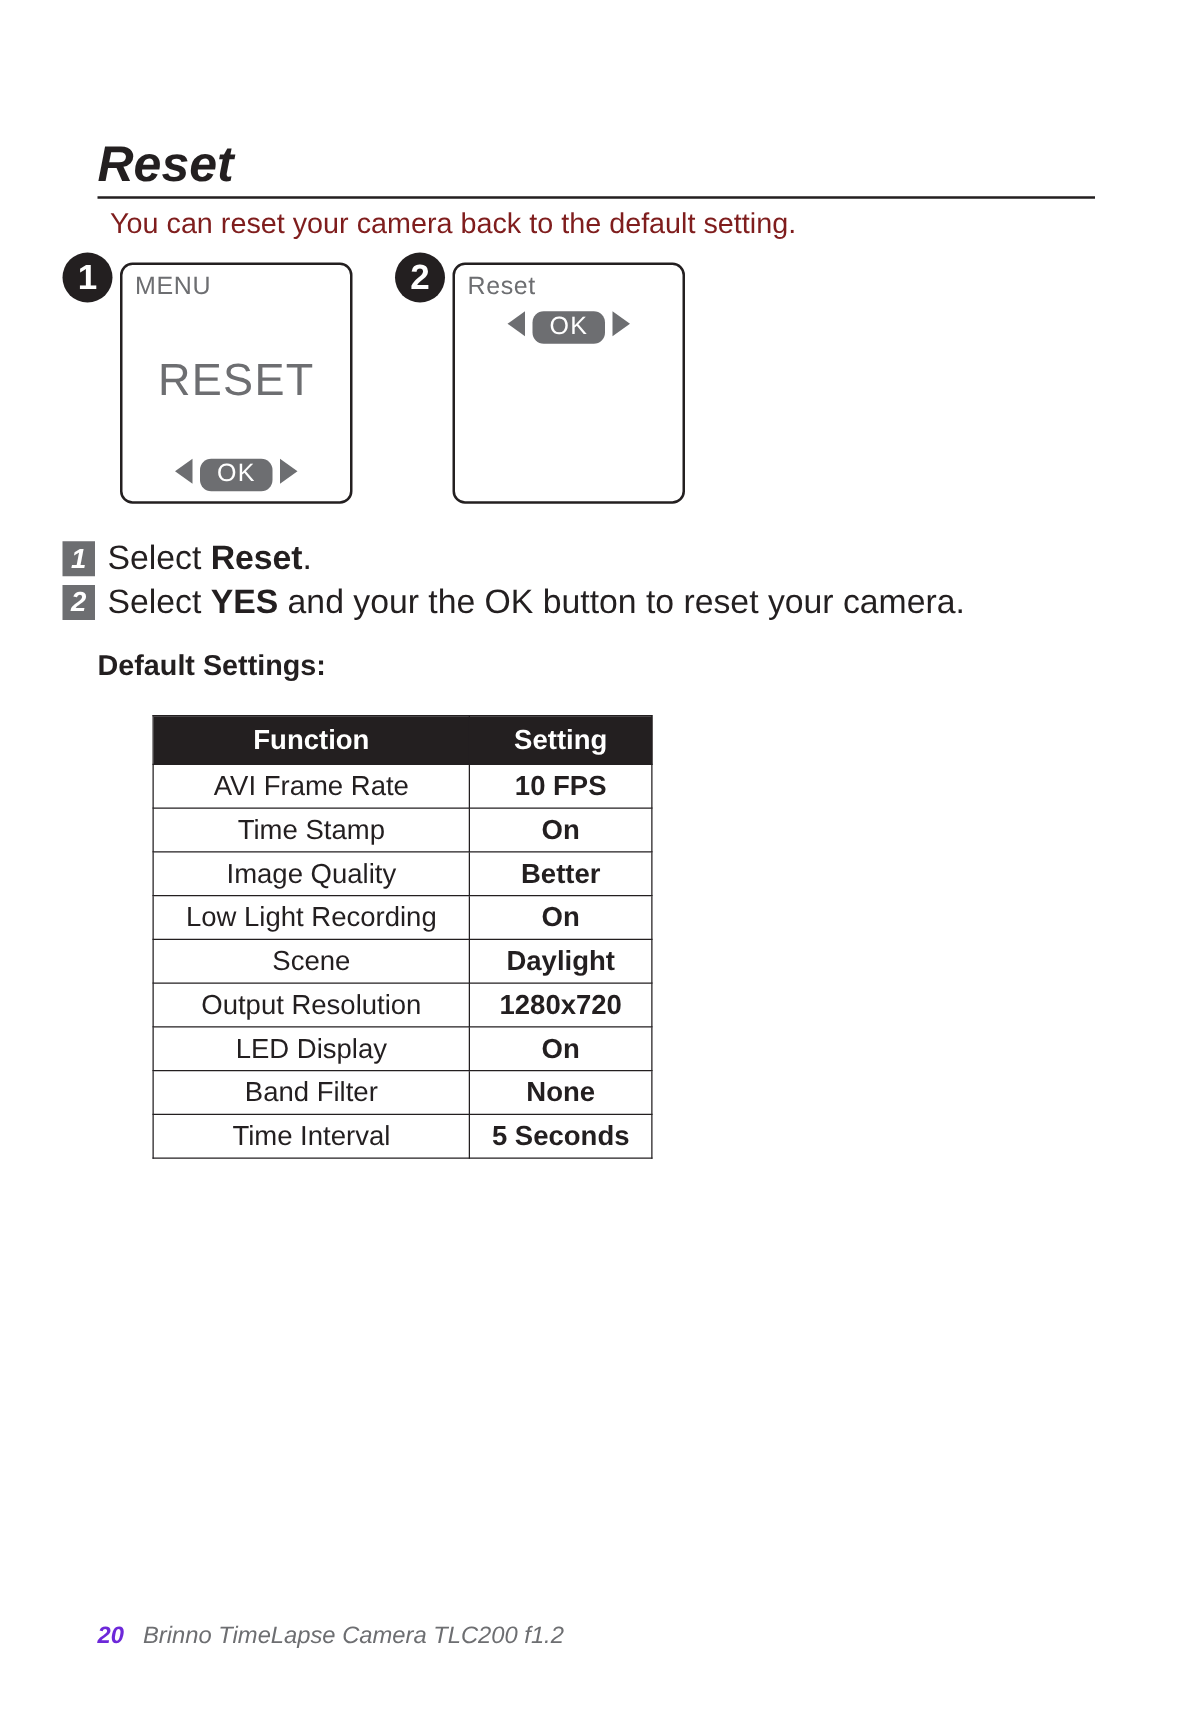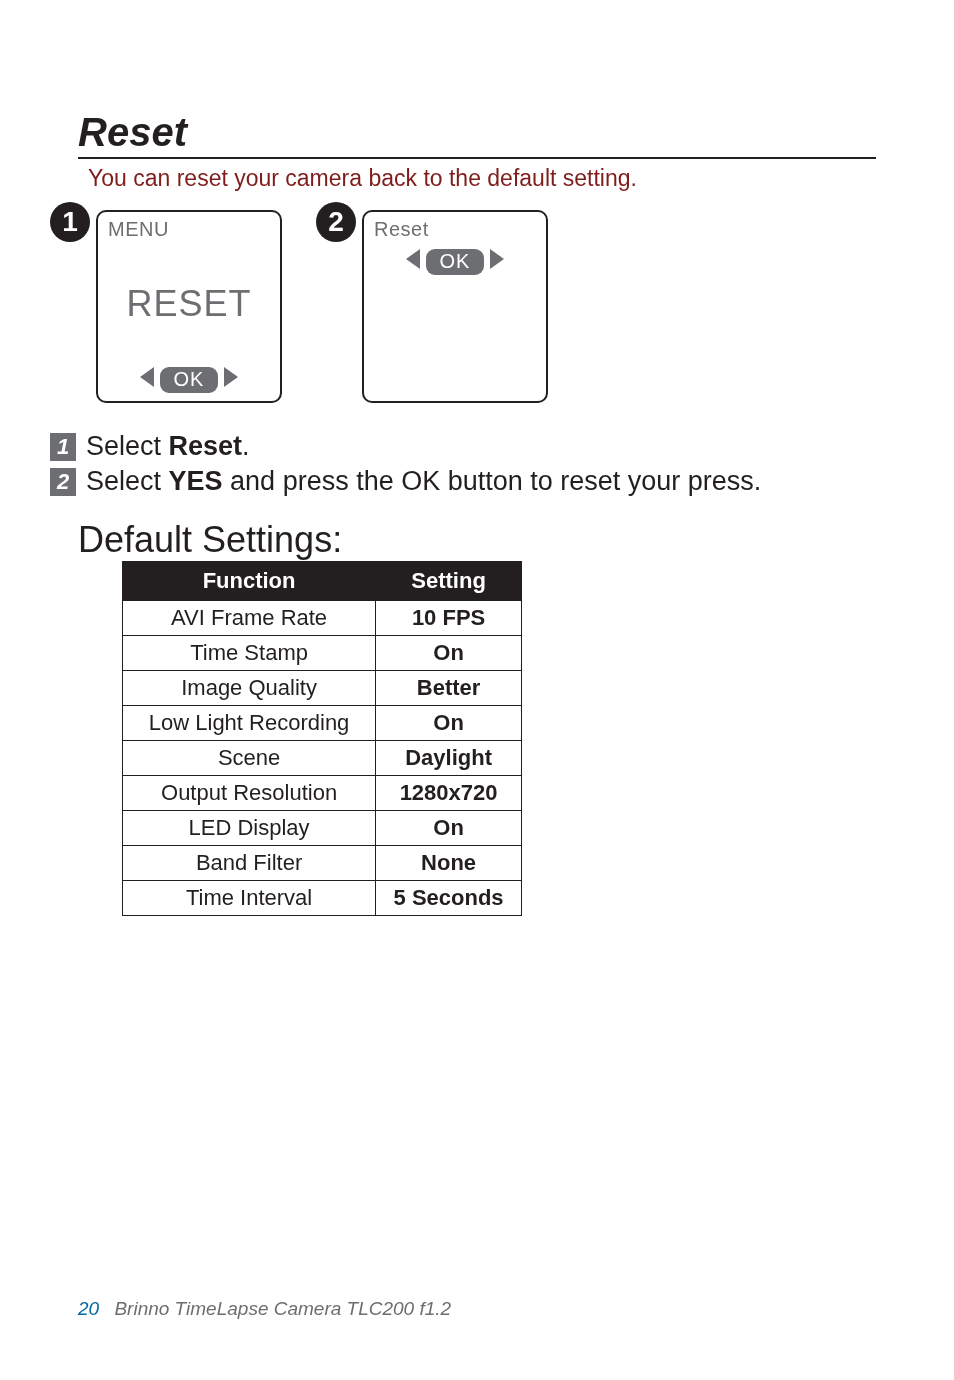--- a/index.html
+++ b/index.html
@@ -152,24 +152,24 @@
     font-weight: 700;
     font-size: 22px;
     display: flex;
     align-items: center;
     justify-content: center;
     flex: 0 0 26px;
   }
   .step-line b { font-weight: 700; }
 
   .subheading {
-    font-size: 36px;
-    font-weight: 400;
+    font-size: 23px;
+    font-weight: 700;
     margin-left: 0px;
-    margin-bottom: 0;
+    margin-bottom: 26px;
   }
 
   table.settings {
     border-collapse: collapse;
     margin-left: 44px;
     width: 400px;
   }
   table.settings th {
     background: #231f20;
     color: #fff;
@@ -189,22 +189,22 @@
 
   .footer {
     position: absolute;
     left: 78px;
     bottom: 60px;
     font-size: 19px;
     color: #6d6e71;
     font-style: italic;
   }
   .footer .pg {
-    color: #0369a1;
-    font-weight: 400;
+    color: #6d28d9;
+    font-weight: 700;
     font-style: italic;
     margin-right: 10px;
   }
 </style>
 </head>
 <body>
 
 <h1 class="section-heading">Reset</h1>
 <p class="intro">You can reset your camera back to the default setting.</p>
 
@@ -242,21 +242,21 @@
 <div class="steps">
   <div class="step-line">
     <div class="step-box">1</div>
     <span>
       <span>Select </span><b>Reset</b><span>.</span>
     </span>
   </div>
   <div class="step-line">
     <div class="step-box">2</div>
     <span>
-      <span>Select </span><b>YES</b><span> and press the OK button to reset your press.</span>
+      <span>Select </span><b>YES</b><span> and your the OK button to reset your camera.</span>
     </span>
   </div>
 </div>
 
 <div class="subheading">Default Settings:</div>
 
 <table class="settings">
   <thead>
     <tr>
       <th>Function</th>

